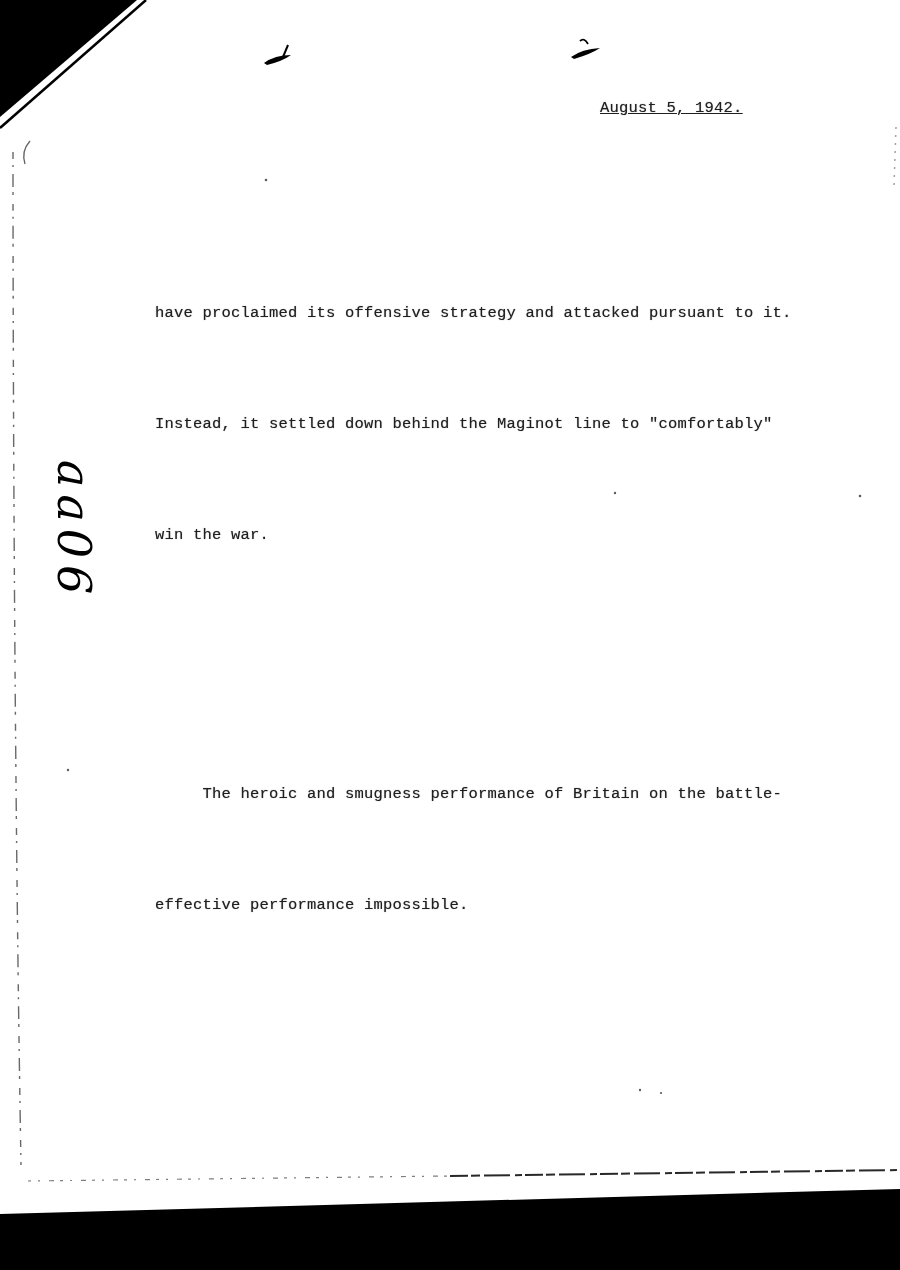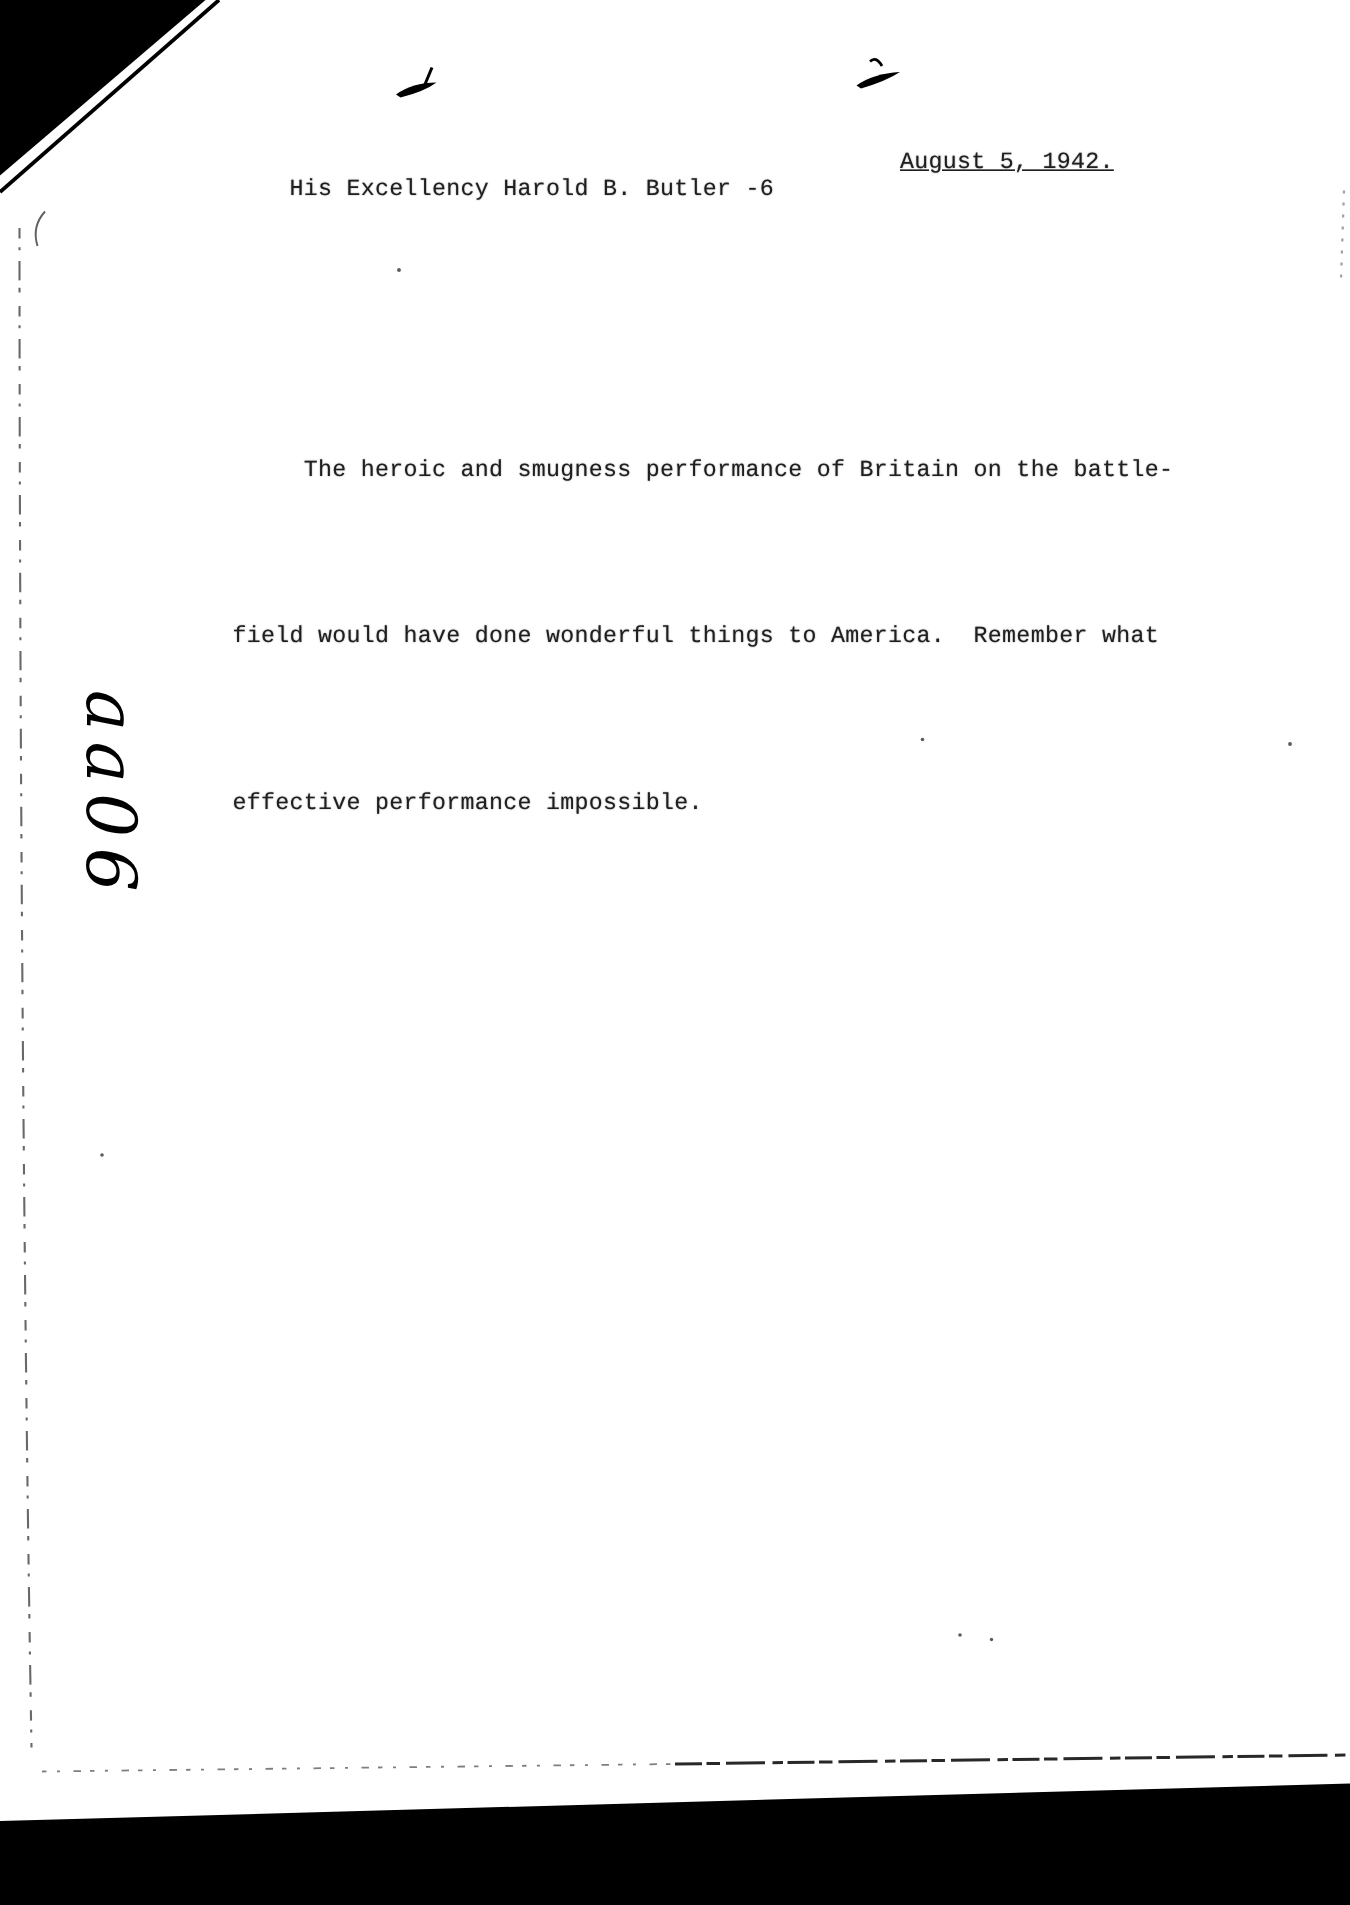--- a/index.html
+++ b/index.html
@@ -61,28 +61,31 @@
     left: 0; top: 0;
     pointer-events: none;
   }
 </style>
 </head>
 <body>
 
 <div class="page">
 
   <div class="header typed">
-    <span class="addressee">His Excellency Harold B. Butler -6</span>
     <span class="date">August 5, 1942.</span>
   </div>
 
   <div class="body-text typed">
     <div class="paragraph">
+      <div class="line">have proclaimed its offensive strategy and attacked pursuant to it.</div>
+      <div class="line">Instead, it settled down behind the Maginot line to "comfortably"</div>
+      <div class="line">win the war.</div>
+    </div>
+    <div class="paragraph">
       <div class="line">     The heroic and smugness performance of Britain on the battle-</div>
-      <div class="line">field would have done wonderful things to America.  Remember what</div>
       <div class="line">effective performance impossible.</div>
     </div>
     
     
   </div>
 
   <div class="margin-note">aa06</div>
 
   <svg class="artifacts" width="900" height="1270" viewBox="0 0 900 1270">
 

